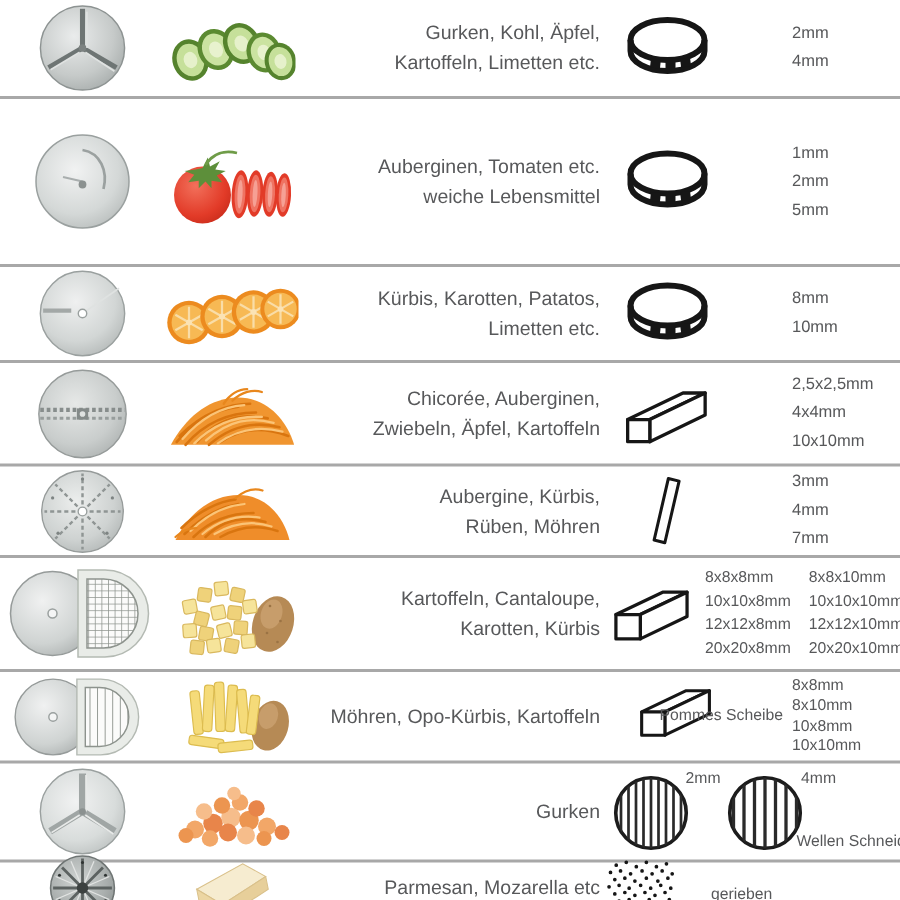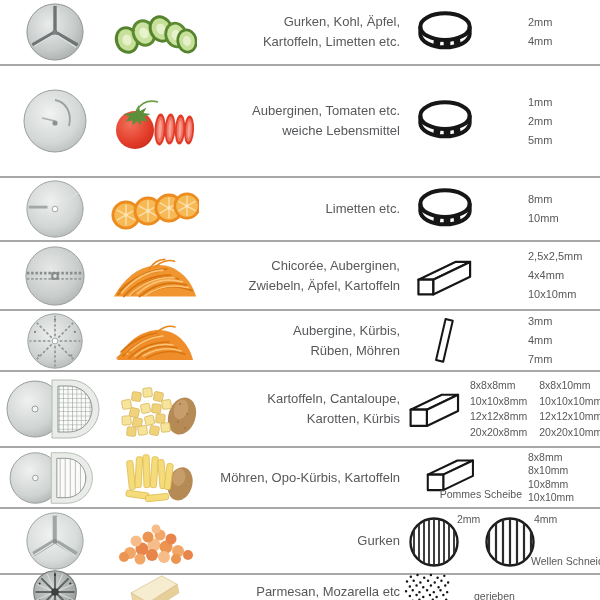--- a/index.html
+++ b/index.html
@@ -11,21 +11,21 @@
   .col-disc{width:110px;flex:none;display:flex;justify-content:center;align-items:center;}
   .col-food{width:90px;flex:none;display:flex;justify-content:center;align-items:center;}
   .col-text{width:200px;flex:none;font-size:13px;line-height:20px;color:#57585a;display:flex;flex-direction:column;justify-content:center;text-align:right;}
   .col-icon{width:128px;flex:none;display:flex;justify-content:center;align-items:center;box-sizing:border-box;padding-right:38px;}
   .col-sizes{flex:1;font-size:11px;line-height:19px;color:#57585a;display:flex;flex-direction:column;justify-content:center;}
   .r6 .col-icon{width:70px;padding:0;}
   .r6 .col-sizes{flex-direction:row;gap:12px;font-size:10.5px;line-height:15.5px;}
   .r6 .col-sizes > div{display:flex;flex-direction:column;justify-content:center;}
   .r7 .col-icon{position:relative;height:100%;display:block;padding:0;}
   .r7 .col-icon svg{position:absolute;left:22px;top:6px;}
-  .r7 .icon-caption{position:absolute;right:6px;bottom:7px;white-space:nowrap;}
+  .r7 .icon-caption{position:absolute;right:6px;bottom:24px;white-space:nowrap;}
   .icon-area{flex:1;position:relative;height:100%;}
   .mini-label{font-size:10.5px;color:#57585a;}
   .r8 .circ-small{position:absolute;left:8px;top:7px;}
   .r8 .lab-small{position:absolute;left:57px;top:4px;}
   .r8 .circ-large{position:absolute;left:84px;top:7px;}
   .r8 .lab-large{position:absolute;left:134px;top:4px;}
   .r8 .caption{position:absolute;left:131px;bottom:6px;white-space:nowrap;}
   .r9 .icon-area{display:flex;align-items:center;padding-top:5px;box-sizing:border-box;}
   .r9 .icon-area .mini-label{margin-left:16px;margin-top:2px;}
 </style>
@@ -236,20 +236,21 @@
                 <line x1="0" y1="-9.8" x2="0" y2="9.8"></line>
                 <line x1="-8.5" y1="-4.9" x2="8.5" y2="4.9"></line>
                 <line x1="-8.5" y1="4.9" x2="8.5" y2="-4.9"></line>
               </g>
               <circle r="1.9" fill="#fbe3b4"></circle>
             </g>
         </g>
       </svg>
     </div>
     <div class="col-text">
+      <span>Kürbis, Karotten, Patatos,</span>
       <span>Limetten etc.</span>
     </div>
     <div class="col-icon">
       <svg width="60" height="44" viewBox="0 0 90 66">
         <ellipse cx="45" cy="25" rx="37" ry="20" fill="#fff" stroke="#161616" stroke-width="6"></ellipse>
         <path d="M8 25 L8 36 A37 20 0 0 0 82 36 L82 25" fill="none" stroke="#161616" stroke-width="6"></path>
         <rect x="28" y="44" width="10" height="9" fill="#161616" transform="rotate(6 33 48)"></rect>
         <rect x="43" y="46" width="10" height="9" fill="#161616"></rect>
         <rect x="58" y="43" width="10" height="9" fill="#161616" transform="rotate(-7 63 47)"></rect>
       </svg>

